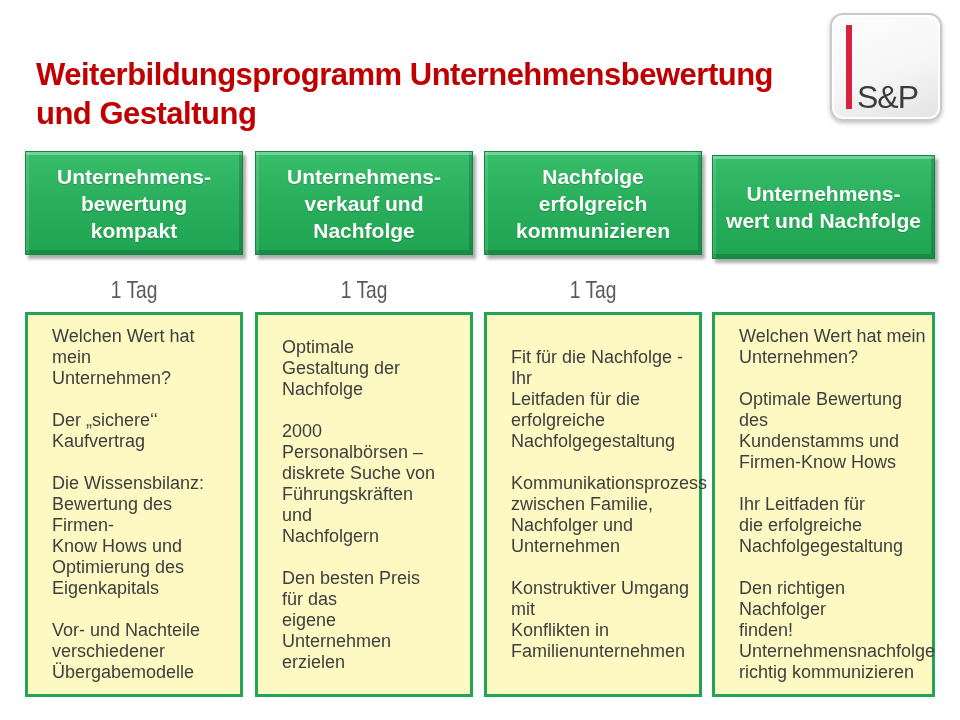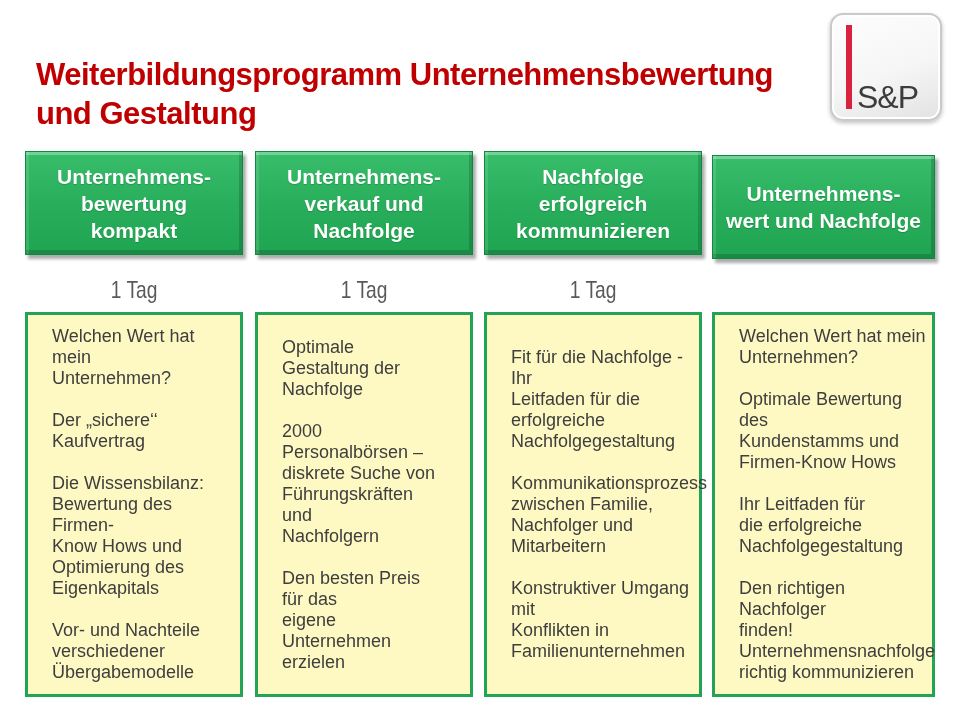--- a/index.html
+++ b/index.html
@@ -114,21 +114,21 @@
 eigene Unternehmen
 erzielen</div>
   <div class="panel c3">Fit für die Nachfolge - Ihr
 Leitfaden für die
 erfolgreiche
 Nachfolgegestaltung
 
 Kommunikationsprozess
 zwischen Familie,
 Nachfolger und
-Mitarbeitern
+Unternehmen
 
 Konstruktiver Umgang mit
 Konflikten in
 Familienunternehmen</div>
   <div class="panel c4">Welchen Wert hat mein
 Unternehmen?
 
 Optimale Bewertung des
 Kundenstamms und
 Firmen-Know Hows

